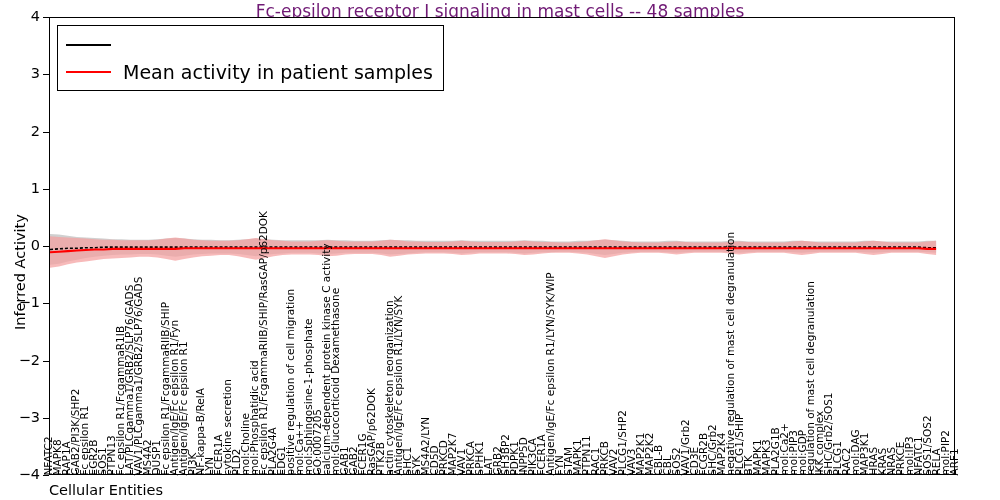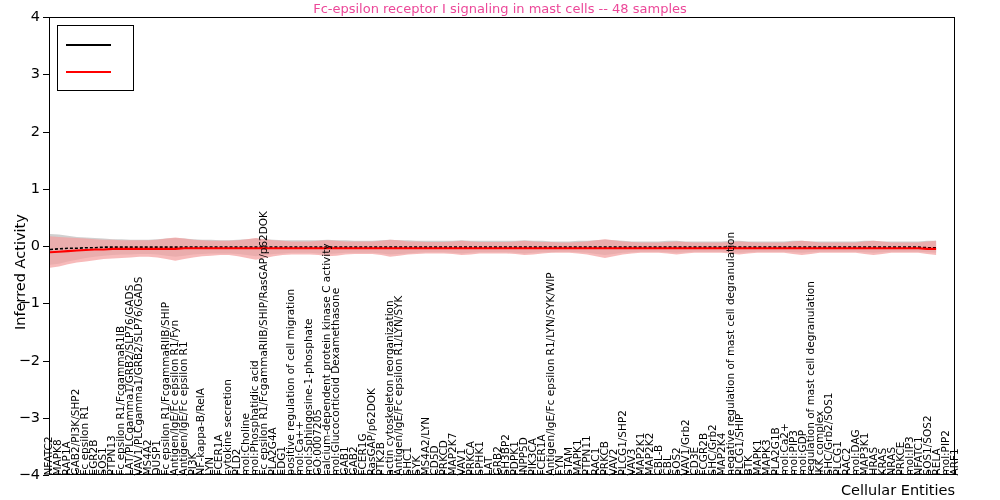--- a/index.html
+++ b/index.html
@@ -1,37 +1,37 @@
 <!DOCTYPE html>
 <html><head>
 <meta charset="utf-8">
 <style>
   html,body{margin:0;padding:0;background:#ffffff;}
   body{width:1000px;height:500px;overflow:hidden;
        font-family:"DejaVu Sans","Liberation Sans",sans-serif;color:#000;}
   #fig{position:relative;width:1000px;height:500px;}
 
   #title{position:absolute;left:0;top:1px;width:1000px;text-align:center;
-         font-size:13px;color:#ec4899;letter-spacing:0px;}
+         font-size:17px;color:#701a75;letter-spacing:0px;}
 
   #plotframe{position:absolute;left:49px;top:17px;width:906px;height:458px;
              border:1px solid #000;box-sizing:border-box;background:#fff;
              overflow:hidden;}
 
   #svgwrap{position:absolute;left:0;top:0;width:100%;height:100%;}
   #ylabels{position:absolute;left:0;top:0;width:1000px;height:500px;pointer-events:none;}
   .ytickmark{position:absolute;left:43px;width:6px;height:1px;background:#000;}
   .ytxt{position:absolute;left:0;width:40px;text-align:right;font-size:14.5px;
         transform:translateY(-9px);}
 
   #ylabel{position:absolute;font-size:14.5px;white-space:nowrap;
           transform-origin:0 0;transform:rotate(-90deg);
           left:12px;top:330px;}
 
-  #xlabel{position:absolute;left:49px;top:482px;width:906px;text-align:right;
+  #xlabel{position:absolute;left:49px;top:482px;width:906px;text-align:left;
           font-size:14.5px;}
 
   
   #legend{position:absolute;left:57px;top:25px;
           border:1.4px solid #000;background:#fff;padding:5px 10px 5px 8px;
           box-sizing:border-box;}
   .legrow{display:flex;align-items:center;height:27px;}
   .legline{width:45px;height:0;border-top:2px solid #000;margin-right:12px;}
   .legline.red{border-top-color:#ff0000;}
   .legtxt{font-size:19px;white-space:nowrap;}
@@ -291,16 +291,17 @@
     </div>
 
   <div id="xlabel">Cellular Entities</div>
 
   <div id="legend">
     <div class="legrow">
       <span class="legline"></span>
     </div>
     <div class="legrow">
       <span class="legline red"></span>
+      <span class="legtxt">Mean activity in patient samples</span>
     </div>
   </div>
 
 </div>
 
 </body></html>

